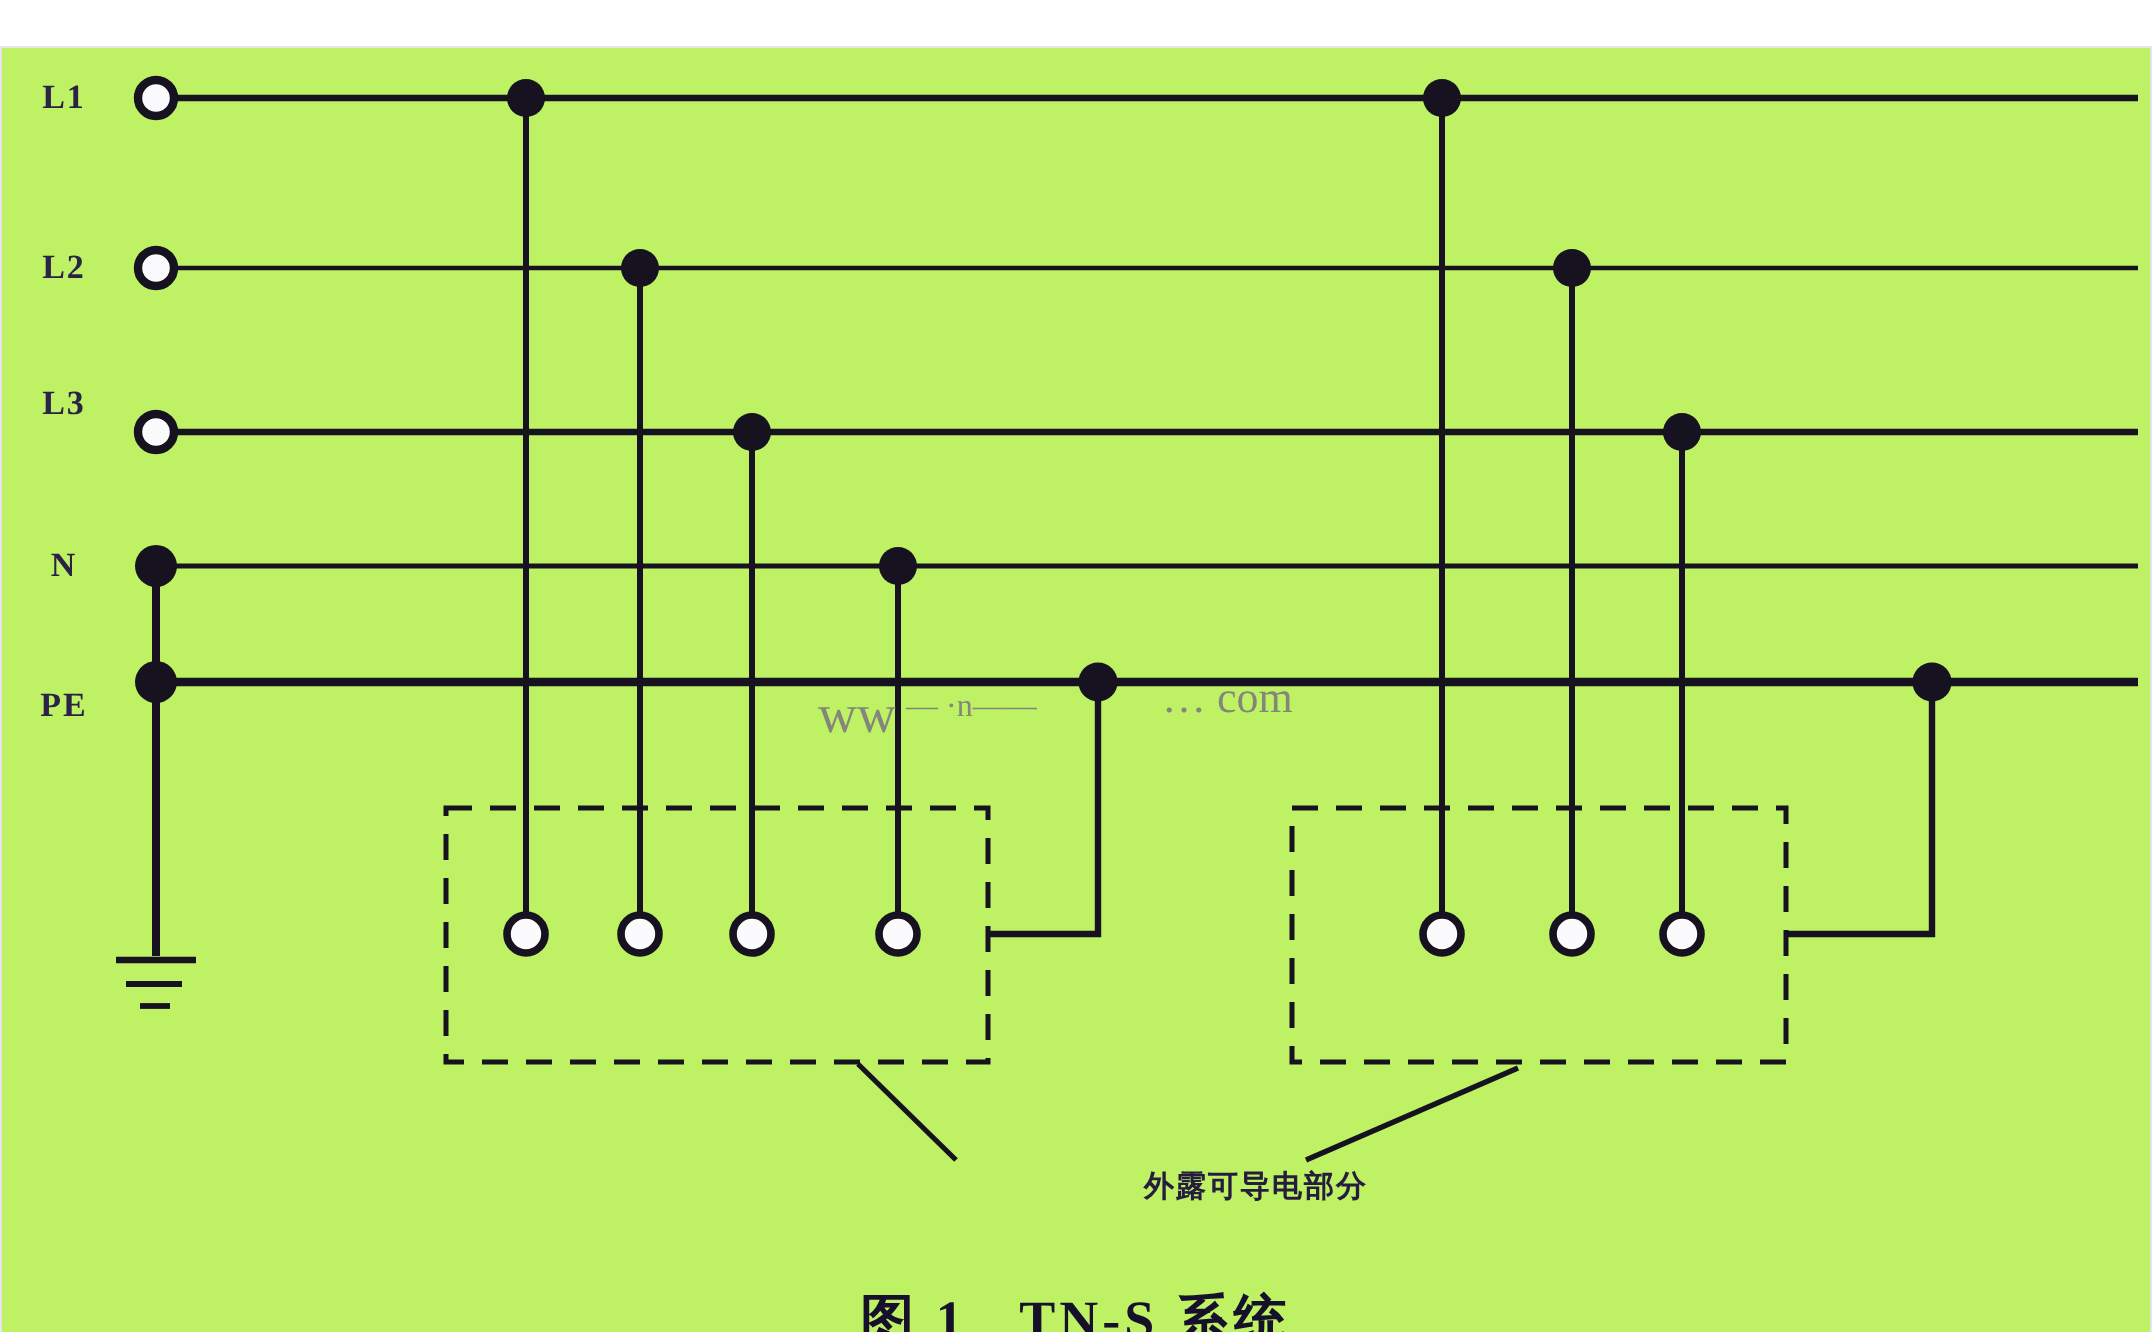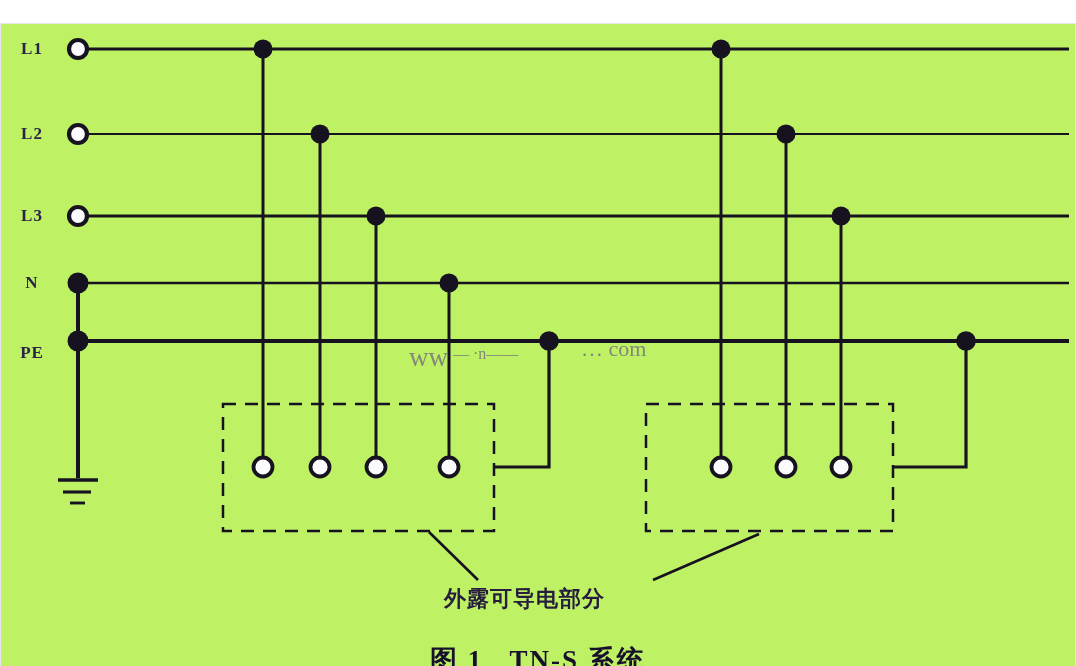--- a/index.html
+++ b/index.html
@@ -20,21 +20,21 @@
     font-weight:bold;font-size:17px;line-height:22px;
     color:#2b2247;letter-spacing:1px;
   }
   .ground-label{
     position:absolute;left:36px;top:501px;width:86px;
     font-weight:bold;font-size:17px;line-height:23px;
     color:#2b2247;text-align:center;letter-spacing:3px;
   }
   .enclosure-label{
     position:absolute;left:443px;top:560px;width:240px;
-    text-align:left;font-weight:bold;font-size:22px;
+    text-align:right;font-weight:bold;font-size:15px;
     color:#251c3e;letter-spacing:1px;
   }
   .caption{
     position:absolute;left:0;top:618px;width:100%;
     text-align:center;font-weight:bold;font-size:27px;
     color:#17102b;letter-spacing:2px;white-space:pre;
   }
   .watermark span{
     position:absolute;color:#7a7480;opacity:.85;
     font-family:Liberation Serif, serif;
@@ -91,21 +91,21 @@
       <circle cx="77" cy="25" r="9" fill="#fbfafc" stroke="#17121f" stroke-width="4.2"></circle>
       <circle cx="77" cy="110" r="9" fill="#fbfafc" stroke="#17121f" stroke-width="4.2"></circle>
       <circle cx="77" cy="192" r="9" fill="#fbfafc" stroke="#17121f" stroke-width="4.2"></circle>
       <circle cx="77" cy="259" r="10.5" fill="#17121f"></circle>
       <circle cx="77" cy="317" r="10.5" fill="#17121f"></circle>
     </svg>
 
   <div id="bus-labels">
       <div class="bus-label" style="left: 13px; top: 14px;">L1</div>
       <div class="bus-label" style="left: 13px; top: 99px;">L2</div>
-      <div class="bus-label" style="left: 13px; top: 181px;">L3</div>
+      <div class="bus-label" style="left: 13px; top: 167px;">L3</div>
       <div class="bus-label" style="left: 13px; top: 248px;">N</div>
       <div class="bus-label" style="left: 13px; top: 318px;">PE</div>
     </div>
 
 
   <div class="enclosure-label">外露可导电部分</div>
 
   <div class="caption">图 1   TN-S 系统</div>
 
   <div class="watermark" id="watermark">

